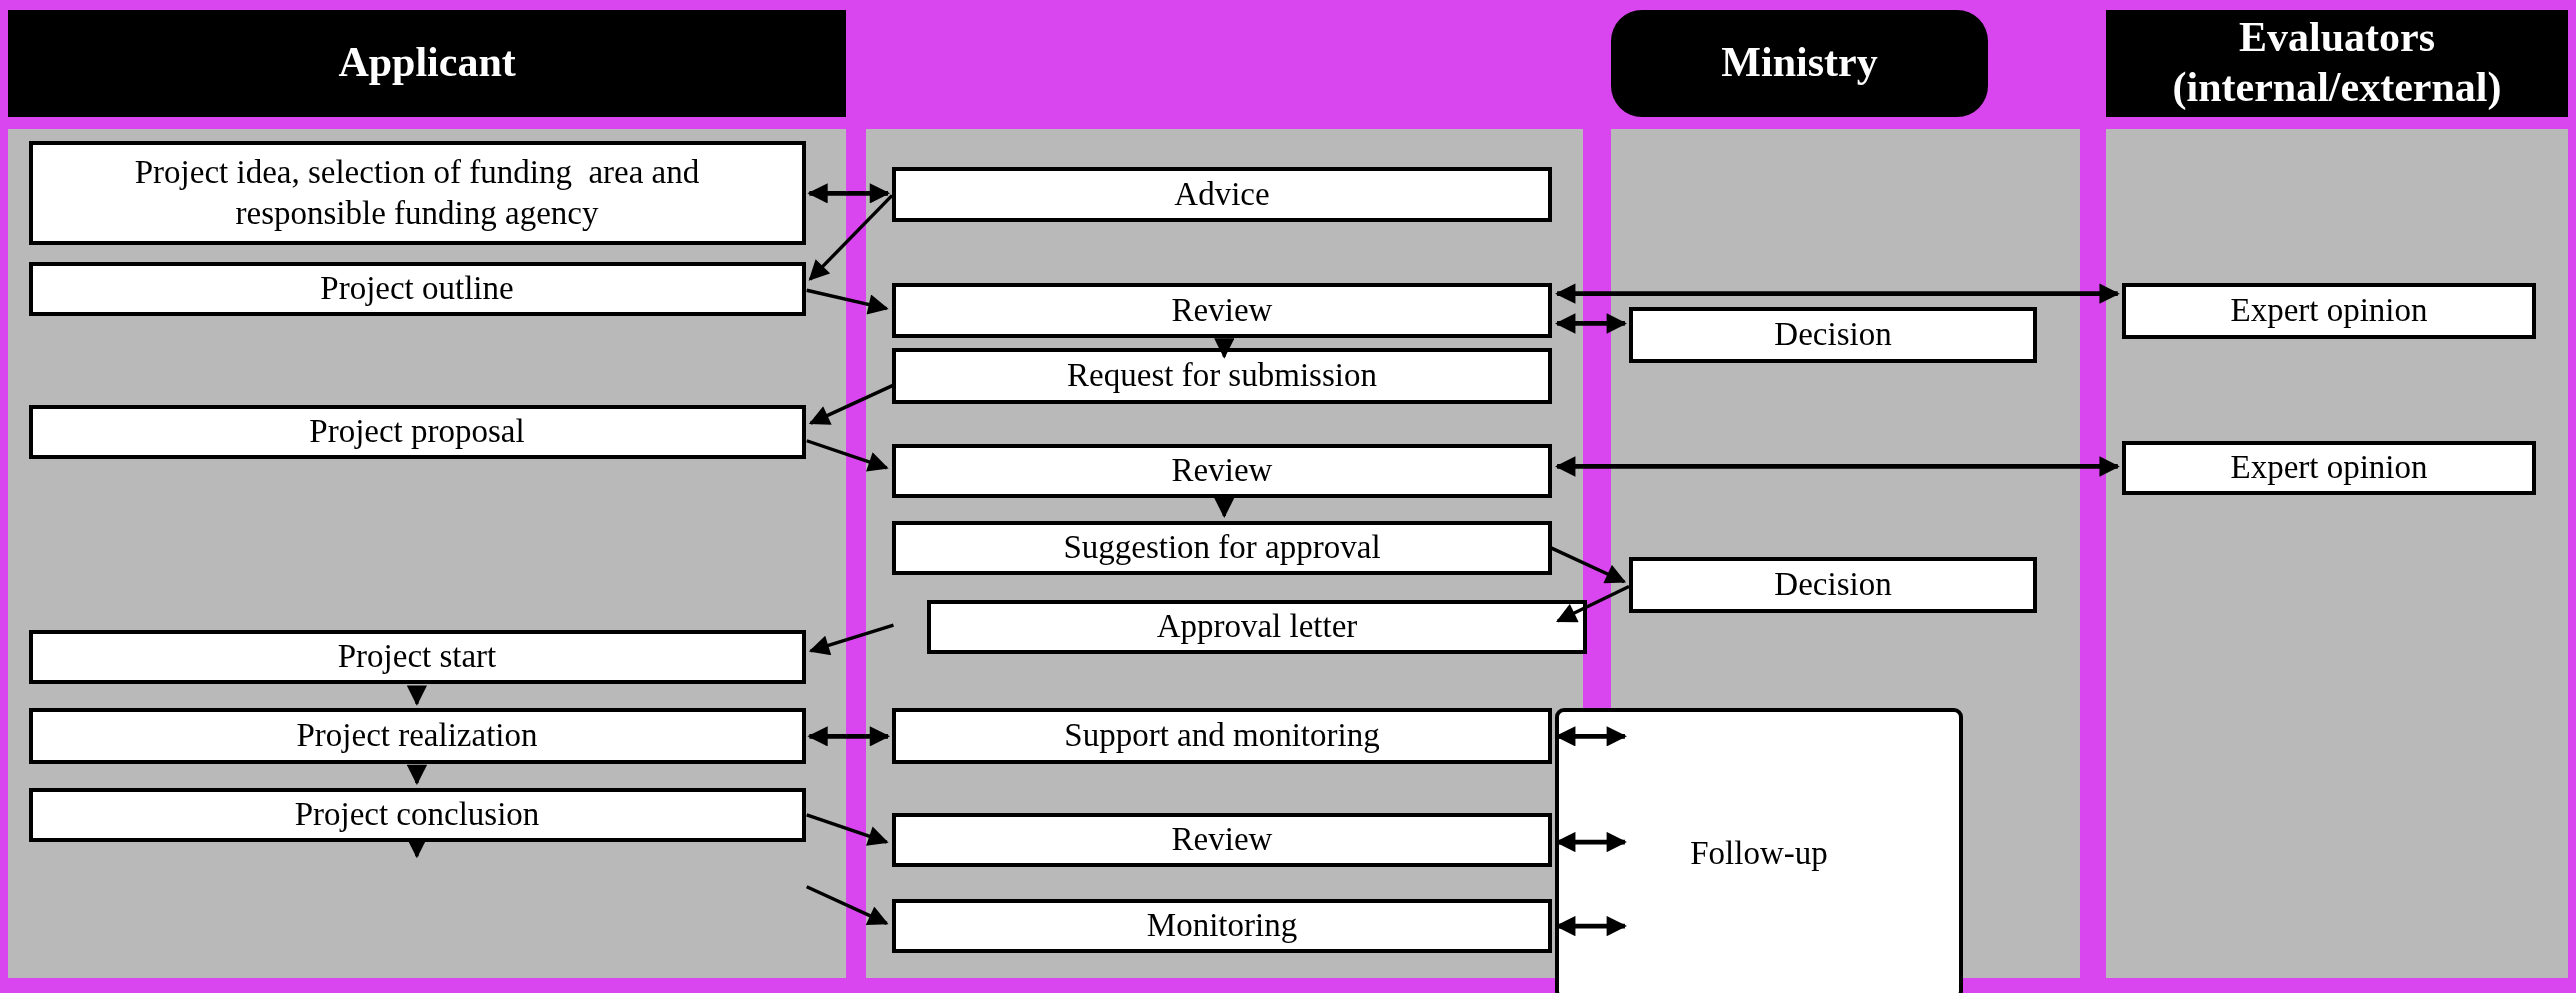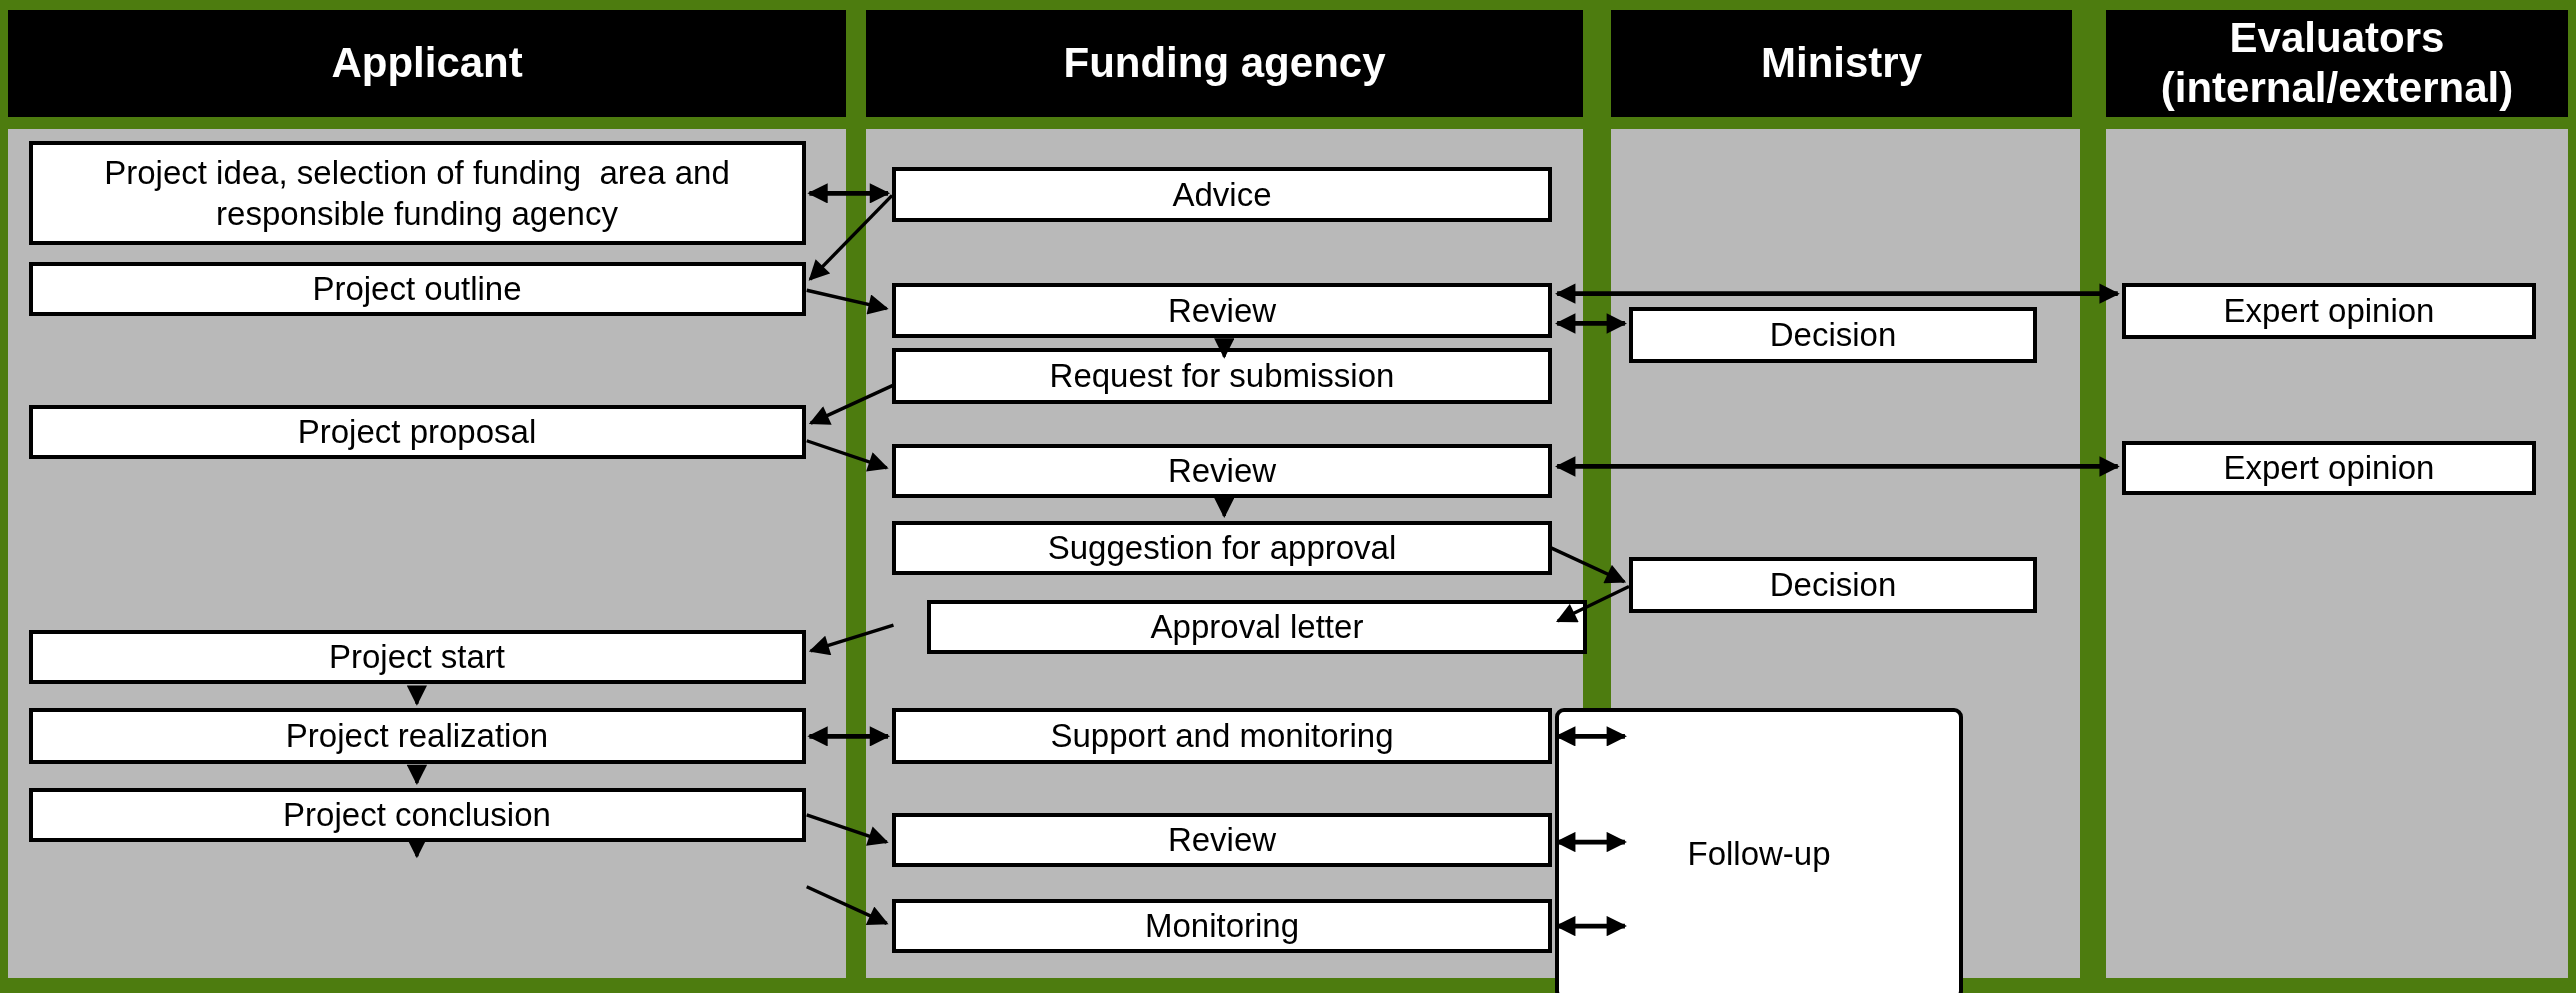--- a/index.html
+++ b/index.html
@@ -1,20 +1,20 @@
 <!DOCTYPE html>
 <html style="font-size:11px"><head>
 <meta charset="utf-8">
 <style>
   html,body{margin:0;padding:0;background:#ffffff;}
   #stage{
     position:relative;
     width:2576px;height:994px;
-    background:#4d7c0f;
-    font-family:Liberation Sans, sans-serif;
+    background:#d946ef;
+    font-family:Liberation Serif, serif;
     overflow:hidden;
   }
   .hdr{
     position:absolute;top:9.5px;height:107px;
     background:#000000;color:#ffffff;
     display:flex;align-items:center;justify-content:center;
     text-align:center;font-size:42px;font-weight:bold;
     line-height:1.18;white-space:pre-wrap;
   }
   .colbg{
@@ -30,22 +30,21 @@
   }
   #arrows{position:absolute;left:0;top:0;pointer-events:none;}
   #arrows line{stroke:#000000;}
 </style>
 </head>
 <body>
 
 <div id="stage">
 
   <div class="hdr" style="left:8.1px;width:838px;">Applicant</div>
-  <div class="hdr" style="left:866px;width:717px;">Funding agency</div>
-  <div class="hdr" style="left:1611px;width:461px;">Ministry</div>
+  <div class="hdr" style="left:1611px;width:377px;border-radius:31px;">Ministry</div>
   <div class="hdr" style="left:2106px;width:462px;">Evaluators
 (internal/external)</div>
 
   <div class="colbg" style="left:8.1px;width:838px;"></div>
   <div class="colbg" style="left:866px;width:717px;"></div>
   <div class="colbg" style="left:1611px;width:469px;"></div>
   <div class="colbg" style="left:2106px;width:462px;"></div>
 
   <div class="box" style="left:28.5px;top:141px;width:777px;height:104px;">Project idea, selection of funding  area and
 responsible funding agency</div>

